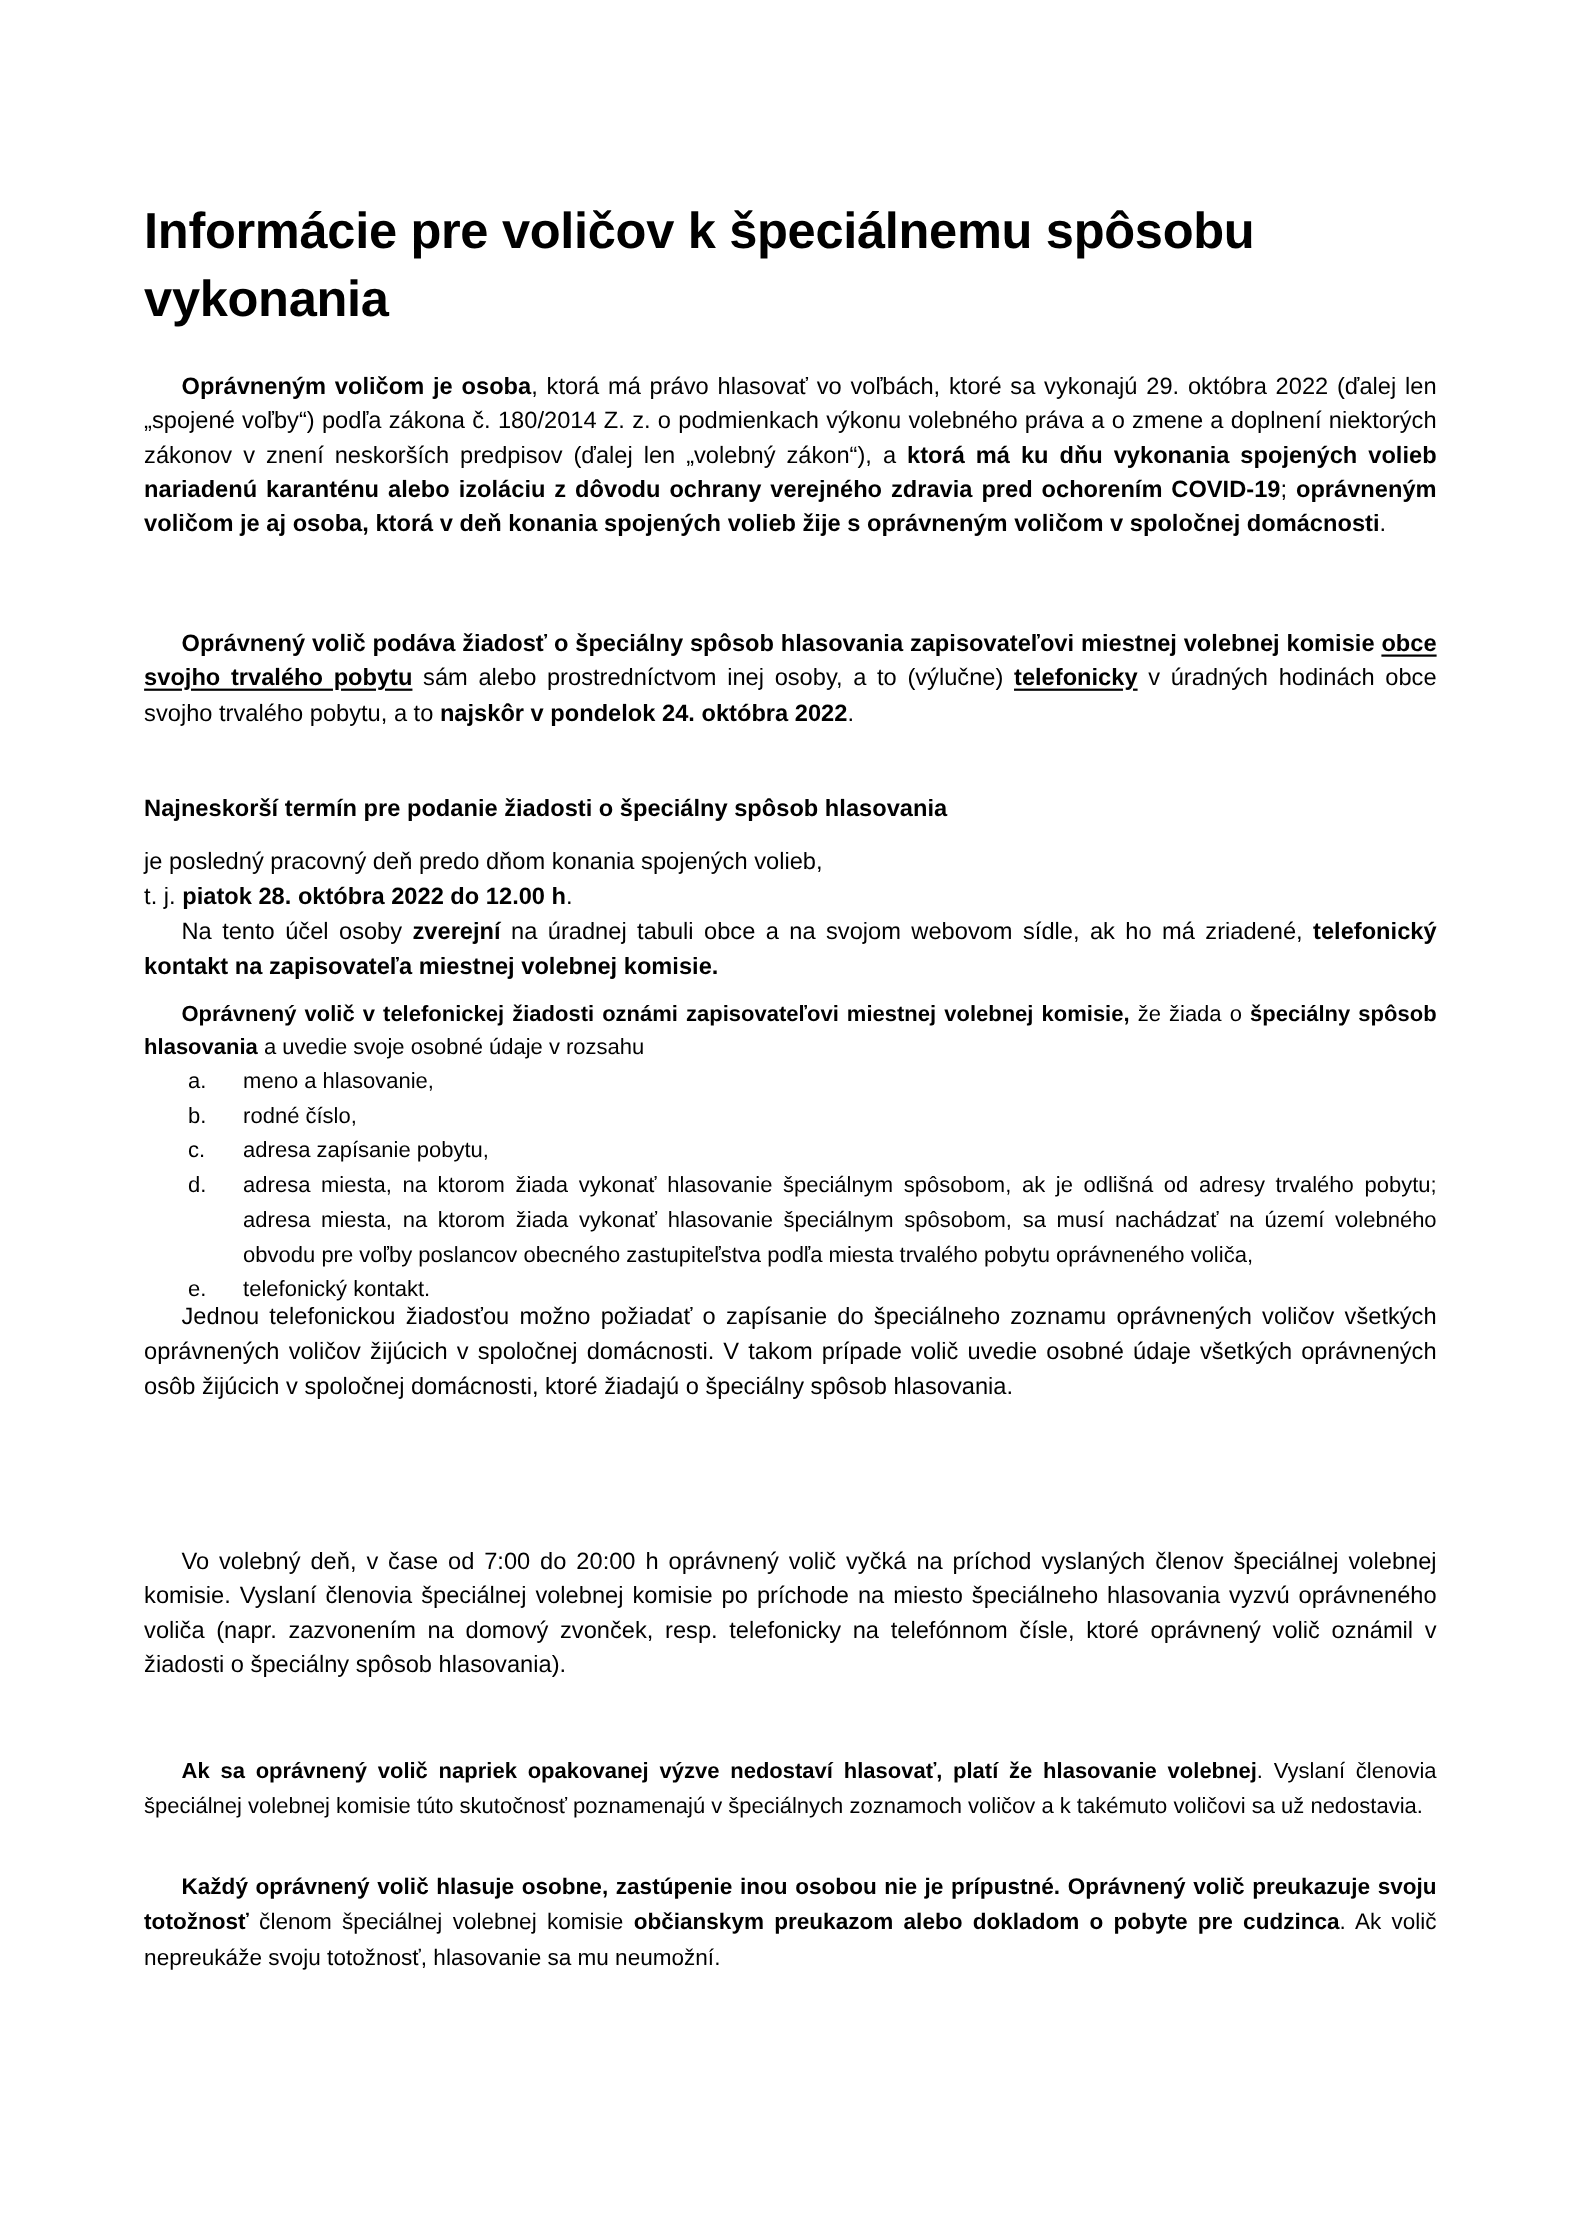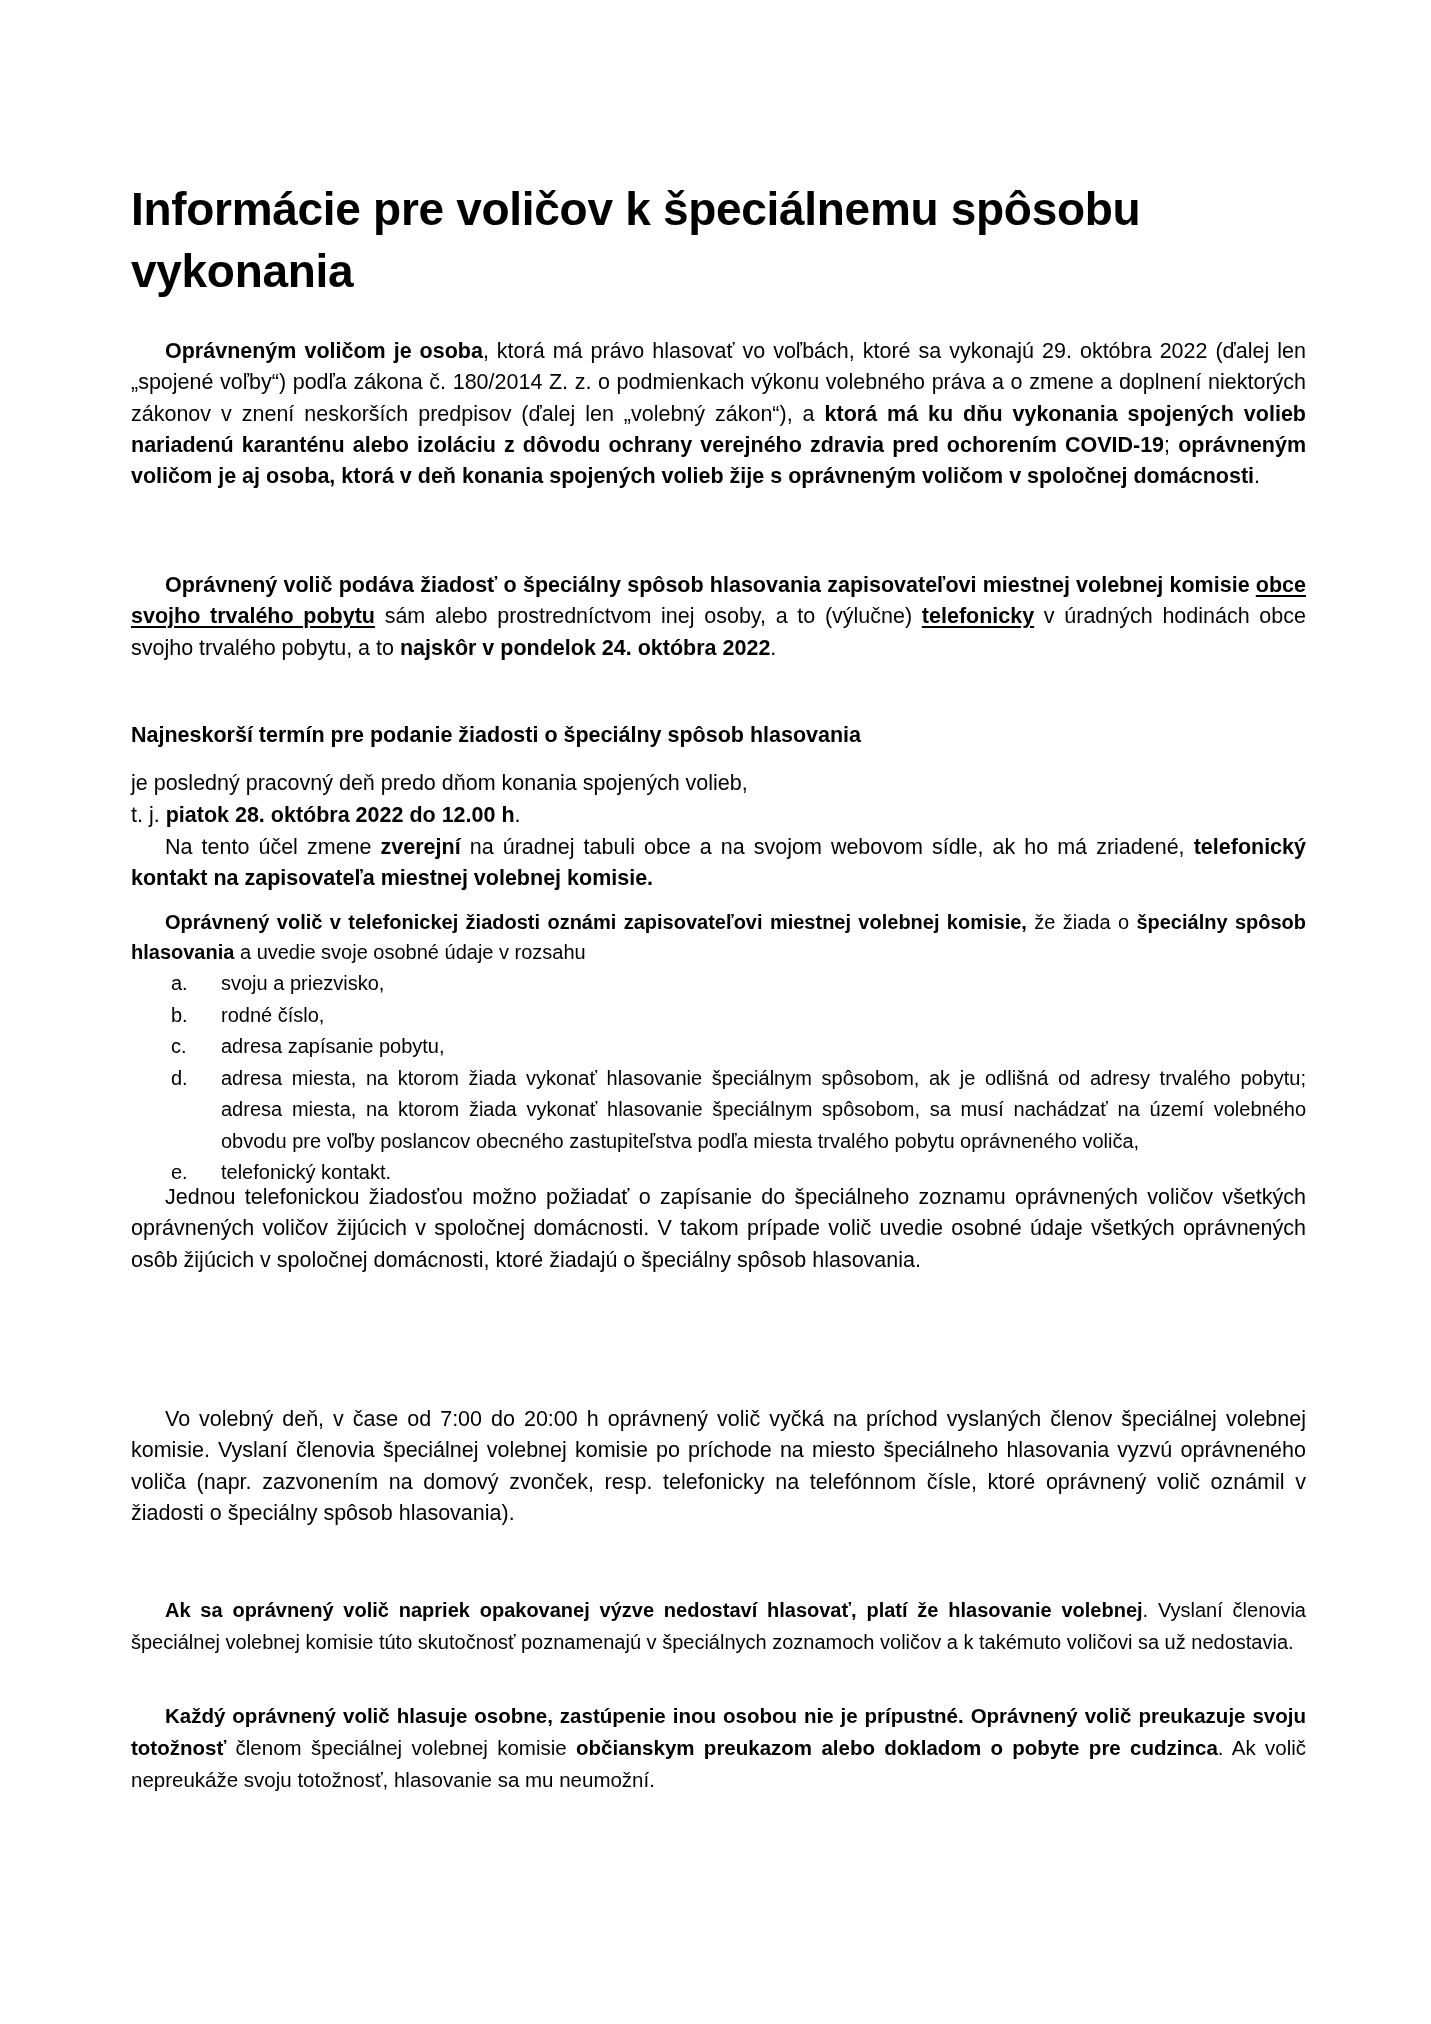--- a/index.html
+++ b/index.html
@@ -23,26 +23,26 @@
   <h1>Informácie pre voličov k špeciálnemu spôsobu vykonania</h1>
 
   <p class="p indent" style="top:336px;"><b>Oprávneným voličom je osoba</b><span>, ktorá má právo hlasovať vo voľbách, ktoré sa vykonajú 29. októbra 2022 (ďalej len „spojené voľby“) podľa zákona č. 180/2014 Z. z. o podmienkach výkonu volebného práva a o zmene a doplnení niektorých zákonov v znení neskorších predpisov (ďalej len „volebný zákon“), a </span><b>ktorá má ku dňu vykonania spojených volieb nariadenú karanténu alebo izoláciu z dôvodu ochrany verejného zdravia pred ochorením COVID-19</b><span>; </span><b>oprávneným voličom je aj osoba, ktorá v deň konania spojených volieb žije s oprávneným voličom v spoločnej domácnosti</b><span>.</span></p>
 
   <p class="p indent" style="top:570px;"><b>Oprávnený volič podáva žiadosť o špeciálny spôsob hlasovania zapisovateľovi miestnej volebnej komisie </b><b><u>obce svojho trvalého pobytu</u></b><span> sám alebo prostredníctvom inej osoby, a to (výlučne) </span><b><u>telefonicky</u></b><span> v úradných hodinách obce svojho trvalého pobytu, a to </span><b>najskôr v pondelok 24. októbra 2022</b><span>.</span></p>
 
   <p class="p center" style="top:720px;"><b>Najneskorší termín pre podanie žiadosti o špeciálny spôsob hlasovania</b></p>
   <p class="p center" style="top:768px;">je posledný pracovný deň predo dňom konania spojených volieb,</p>
   <p class="p center" style="top:800px;"><span>t. j. </span><b>piatok 28. októbra 2022 do 12.00 h</b><span>.</span></p>
 
-  <p class="p indent" style="top:832px;"><span>Na tento účel zmene </span><b>zverejní</b><span> na úradnej tabuli obce a na svojom webovom sídle, ak ho má zriadené, </span><b>telefonický kontakt na zapisovateľa miestnej volebnej komisie.</b></p>
+  <p class="p indent" style="top:832px;"><span>Na tento účel osoby </span><b>zverejní</b><span> na úradnej tabuli obce a na svojom webovom sídle, ak ho má zriadené, </span><b>telefonický kontakt na zapisovateľa miestnej volebnej komisie.</b></p>
 
   <p class="p indent" style="top:907px; font-size:20px; line-height:30px;"><b>Oprávnený volič v telefonickej žiadosti oznámi zapisovateľovi miestnej volebnej komisie,</b><span> že žiada o </span><b>špeciálny spôsob hlasovania</b><span> a uvedie svoje osobné údaje v rozsahu</span></p>
 
   <ul class="list" style="top:968px; font-size:20px; line-height:31.5px;">
-    <li><span class="marker">a.</span><span>svoju a priezvisko,</span></li>
+    <li><span class="marker">a.</span><span>meno a hlasovanie,</span></li>
     <li><span class="marker">b.</span><span>rodné číslo,</span></li>
     <li><span class="marker">c.</span><span>adresa zapísanie pobytu,</span></li>
     <li><span class="marker">d.</span><span>adresa miesta, na ktorom žiada vykonať hlasovanie špeciálnym spôsobom, ak je odlišná od adresy trvalého pobytu; adresa miesta, na ktorom žiada vykonať hlasovanie špeciálnym spôsobom, sa musí nachádzať na území volebného obvodu pre voľby poslancov obecného zastupiteľstva podľa miesta trvalého pobytu oprávneného voliča,</span></li>
     <li><span class="marker">e.</span><span>telefonický kontakt.</span></li>
   </ul>
 
   <p class="p indent" style="top:1182px;">Jednou telefonickou žiadosťou možno požiadať o zapísanie do špeciálneho zoznamu oprávnených voličov všetkých oprávnených voličov žijúcich v spoločnej domácnosti. V takom prípade volič uvedie osobné údaje všetkých oprávnených osôb žijúcich v spoločnej domácnosti, ktoré žiadajú o špeciálny spôsob hlasovania.</p>
 
   <p class="p indent" style="top:1404px;">Vo volebný deň, v čase od 7:00 do 20:00 h oprávnený volič vyčká na príchod vyslaných členov špeciálnej volebnej komisie. Vyslaní členovia špeciálnej volebnej komisie po príchode na miesto špeciálneho hlasovania vyzvú oprávneného voliča (napr. zazvonením na domový zvonček, resp. telefonicky na telefónnom čísle, ktoré oprávnený volič oznámil v žiadosti o špeciálny spôsob hlasovania).</p>
 

